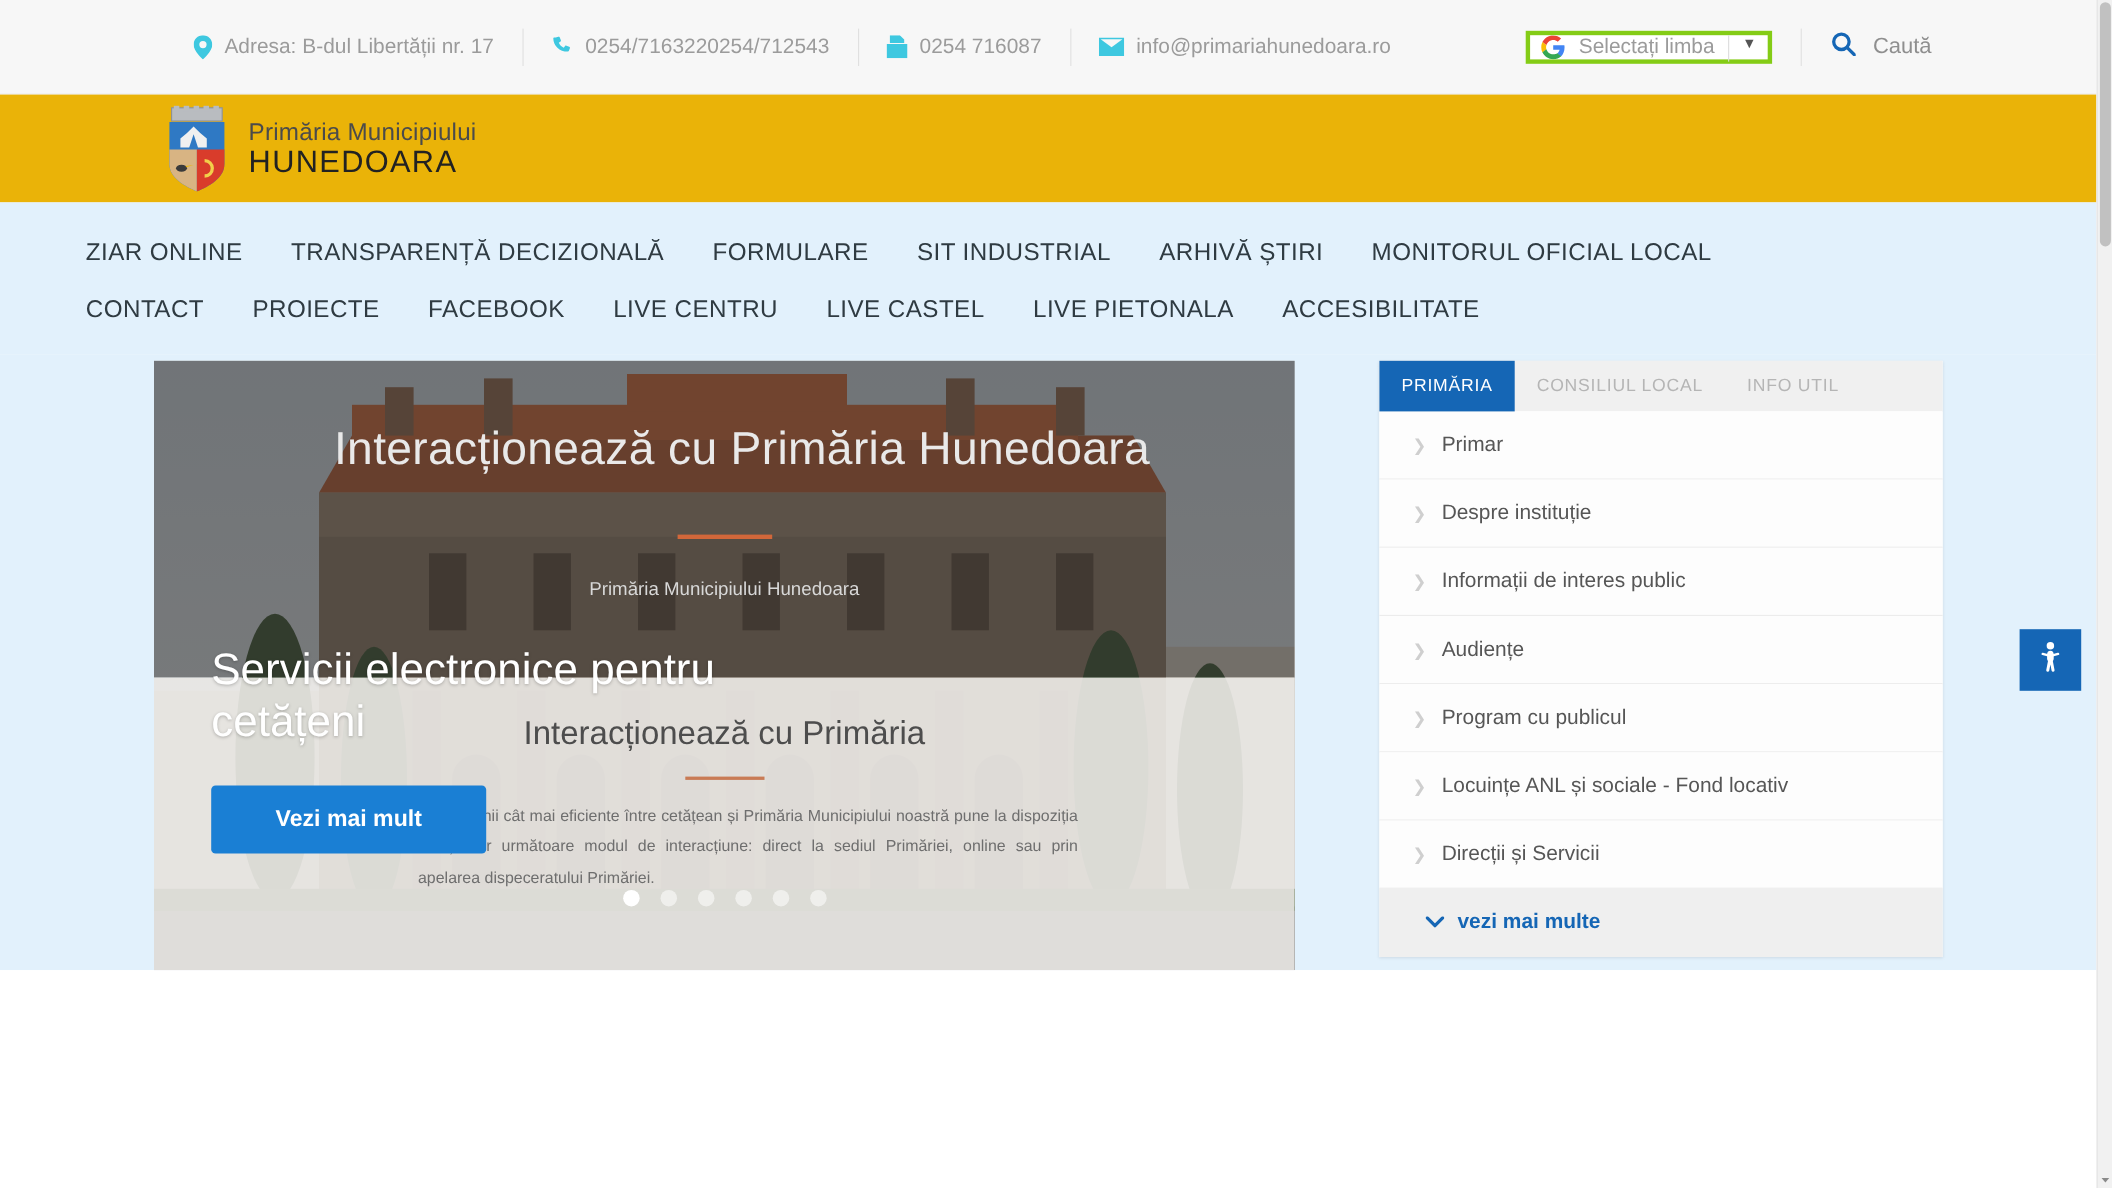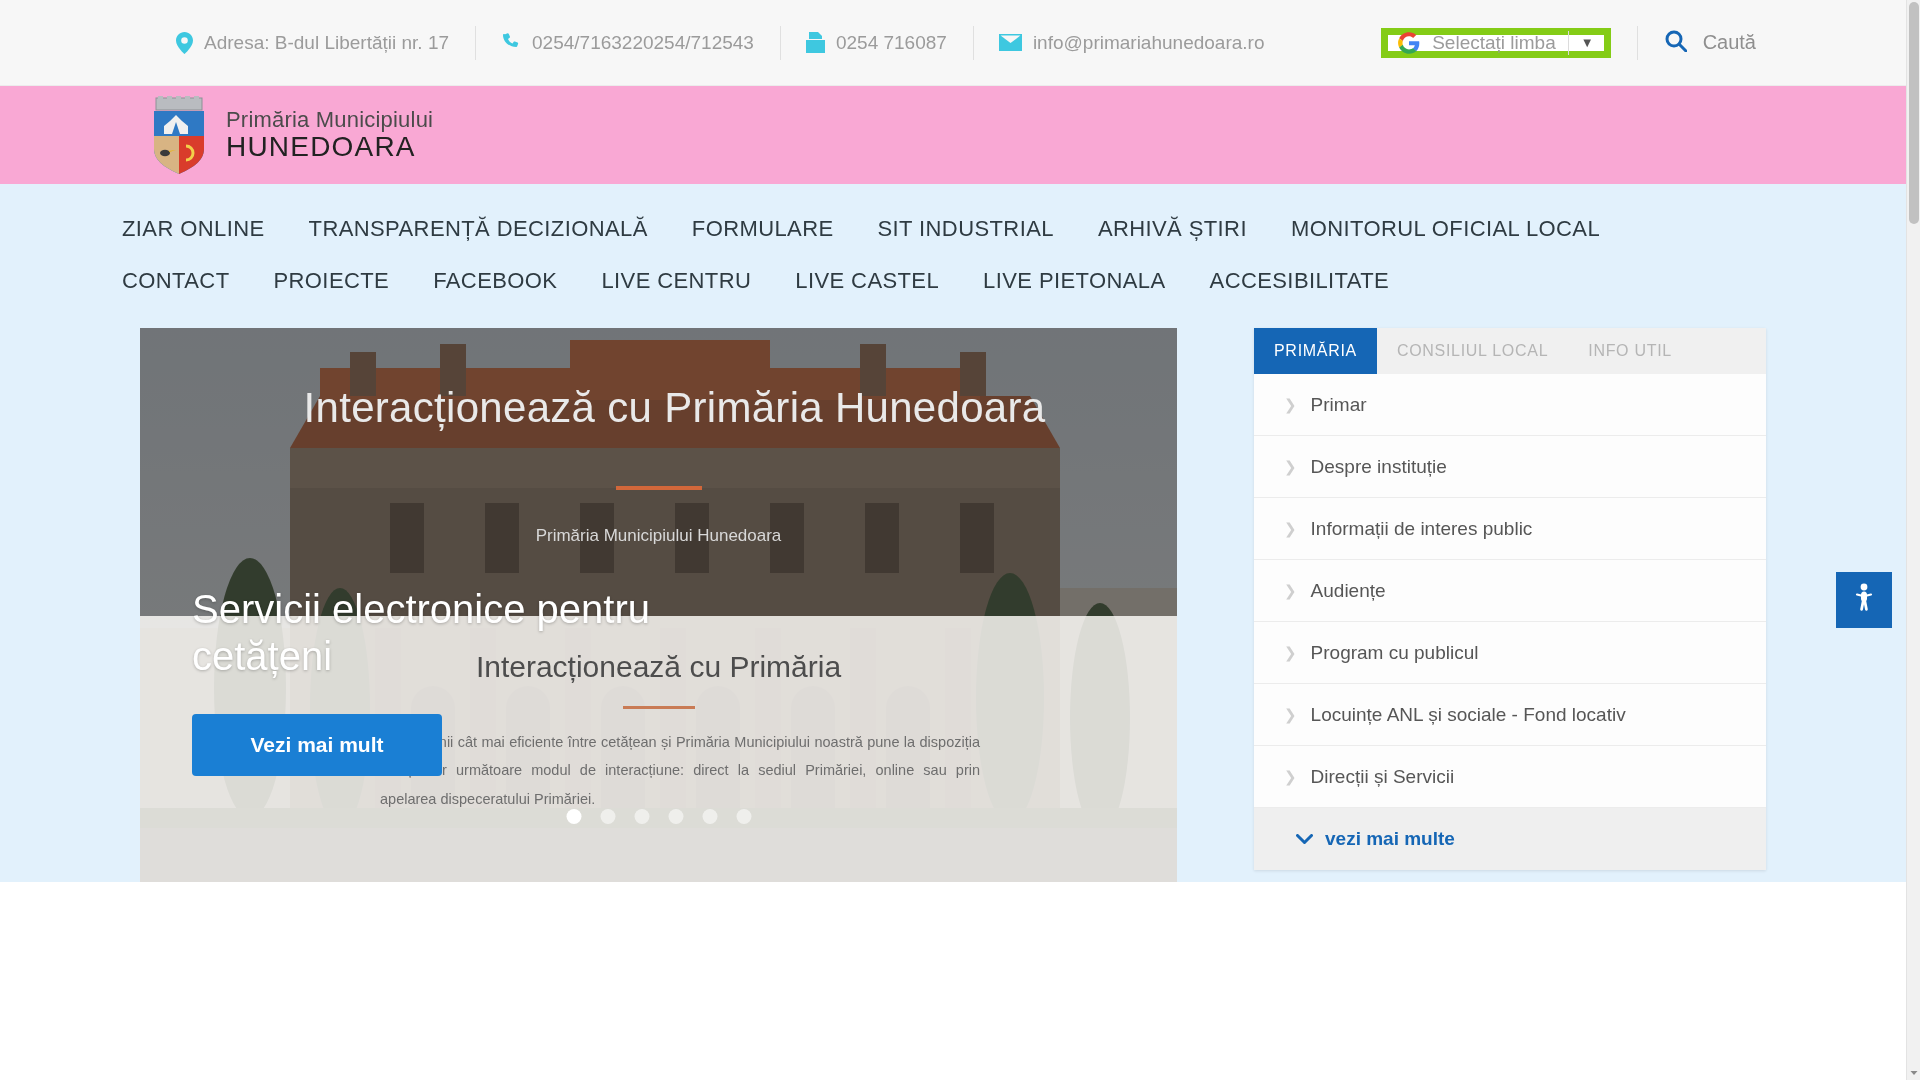--- a/index.html
+++ b/index.html
@@ -42,49 +42,49 @@
   }
   .tb-item + .tb-item::before {
     content:""; position:absolute; left:0; top:50%; transform:translateY(-50%);
     width:1px; height:34px; background:#e0e0e0;
   }
   .tb-item .ic { color:#3ec8e0; display:flex; align-items:center; flex:0 0 auto; }
   .tb-phone-lines { display:flex; flex-direction:row; line-height:1.25; }
   .tb-spacer { flex:1 1 auto; }
 
   .lang-select {
-    display:flex; align-items:center; gap:12px;
-    border:7px solid #84cc16; background:#fff;
+    display:flex; align-items:flex-start; gap:12px;
+    border:4px solid #84cc16; background:#fff;
     height:30px; padding:0 10px; min-width:180px;
   }
   .lang-select .lbl { color:#9b9b9b; font-size:19px; }
   .lang-select .divider { width:1px; height:24px; background:#dcdcdc; }
   .lang-select .caret { color:#555; font-size:13px; }
 
   .search-box { display:flex; align-items:center; gap:16px; padding-left:28px; position:relative; }
   .search-box::before {
     content:""; position:absolute; left:0; top:50%; transform:translateY(-50%);
     width:1px; height:34px; background:#e0e0e0;
   }
   .search-box .stxt { color:#8f8f8f; font-size:20px; }
 
   
   .logorow {
-    height:98px; background:#f9a8d4; display:flex; align-items:center;
+    height:98px; background:#eab308; display:flex; align-items:center;
     padding-left:150px; gap:18px;
   }
   .crest { width:58px; height:78px; flex:0 0 auto; }
   .logotext { display:flex; flex-direction:column; line-height:1.08; }
   .logotext .l1 { font-size:22px; color:#4b4b4b; font-weight:400; letter-spacing:.2px; }
   .logotext .l2 { font-size:28px; color:#222; font-weight:400; letter-spacing:1.2px; }
 
   
   .navwrap { background:#e2f1fc; padding: 30px 0 26px 0; }
   .navrow {
-    display:flex; align-items:flex-start; padding-left:116px; padding-right:120px;
+    display:flex; align-items:flex-start; padding-left:72px; padding-right:120px;
     flex-wrap:nowrap; gap:0;
   }
   .navrow + .navrow { margin-top:22px; }
   .navlink {
     color:#2f3b42; font-size:22px; letter-spacing:.4px; font-weight:400;
     padding: 2px 22px; white-space:nowrap; cursor:pointer;
   }
   .navrow .navlink:first-child { padding-left:6px; }
 
   

